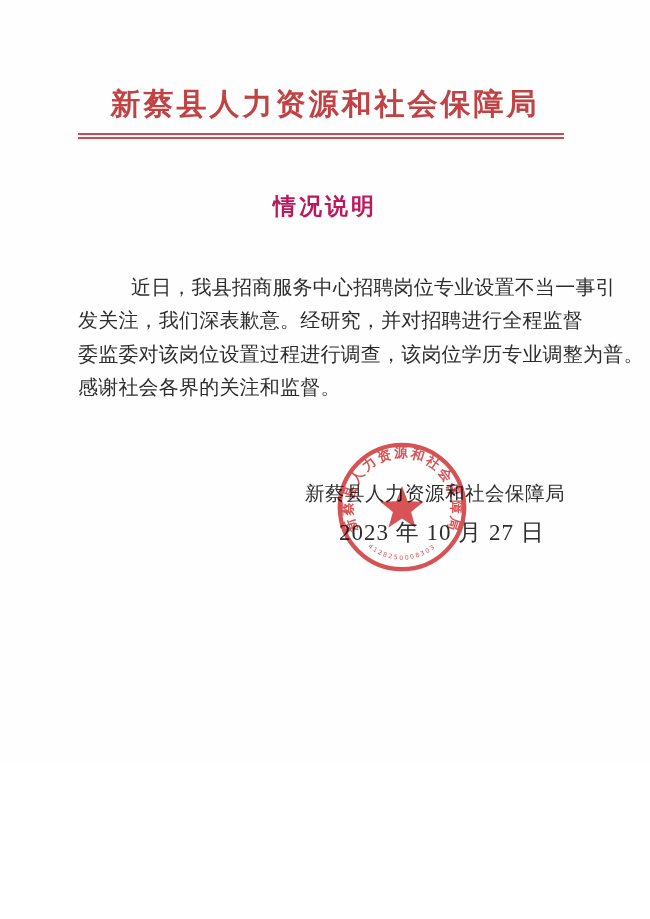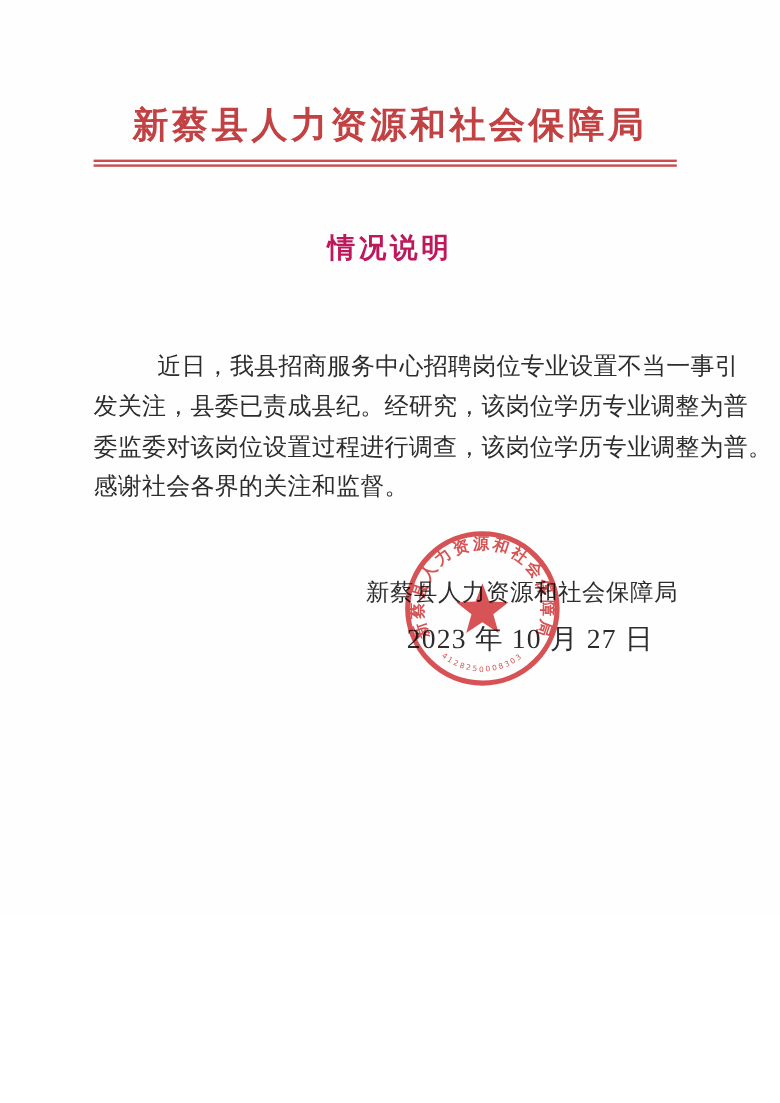--- a/index.html
+++ b/index.html
@@ -53,21 +53,20 @@
   
   .body-text {
     position: absolute;
     top: 271px;
     left: 78px;
     width: 492px;
     font-size: 20px;
     line-height: 33.4px;
     color: #2d2d2d;
     letter-spacing: 0.2px;
-    margin-top: 19px;
   }
   .body-line {
     text-align: justify;
     text-align-last: justify;
     white-space: nowrap;
   }
   .body-line.first {
     text-indent: 53px;
   }
   .body-line.last {
@@ -119,21 +118,21 @@
 <div class="page">
 
   <h1 class="org-header">新蔡县人力资源和社会保障局</h1>
 
   <div class="double-rule"></div>
 
   <h2 class="doc-title">情况说明</h2>
 
   <div class="body-text">
     <div class="body-line first">近日，我县招商服务中心招聘岗位专业设置不当一事引</div>
-    <div class="body-line">发关注，县委已责成县纪。经研究，该岗位学历专业调整为普</div>
+    <div class="body-line">发关注，我们深表歉意。经研究，并对招聘进行全程监督</div>
     <div class="body-line">委监委对该岗位设置过程进行调查，该岗位学历专业调整为普。</div>
     <div class="body-line last">感谢社会各界的关注和监督。</div>
   </div>
 
   <div class="signature">新蔡县人力资源和社会保障局</div>
 
   <div class="sign-date">2023 年 10 月 27 日</div>
 
   <svg class="seal" viewBox="0 0 140 140" xmlns="http://www.w3.org/2000/svg">
     <defs>

